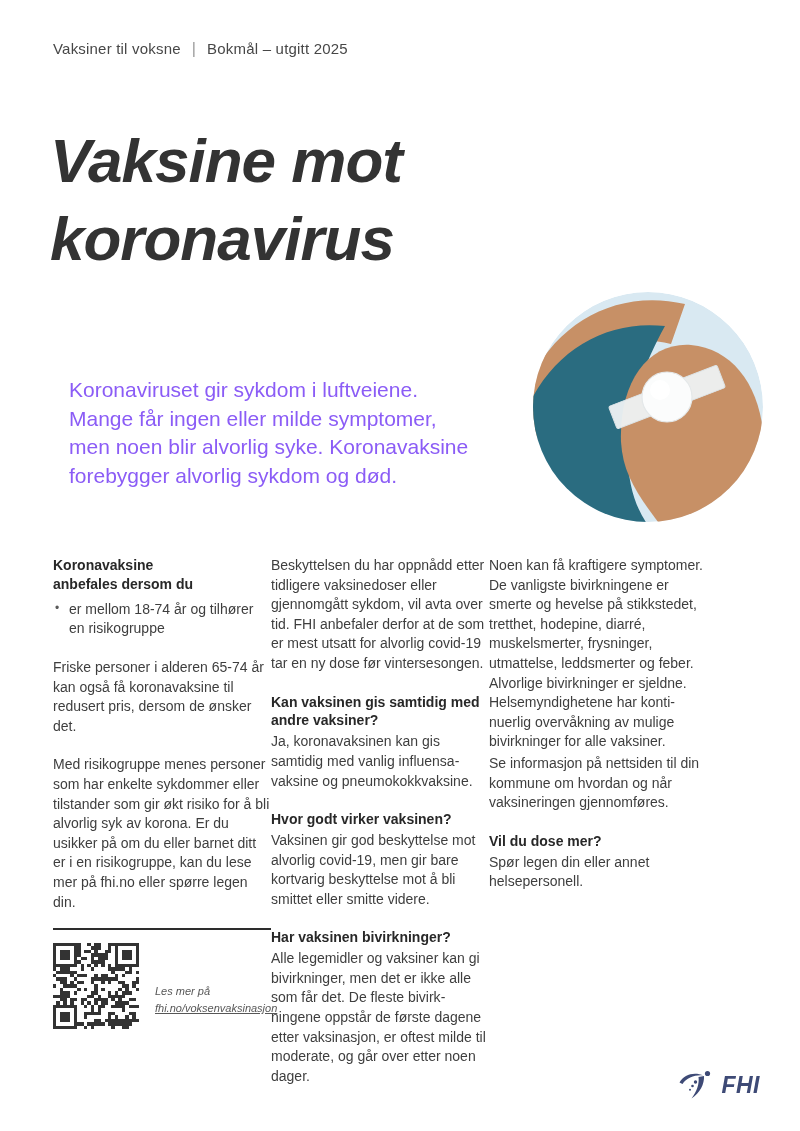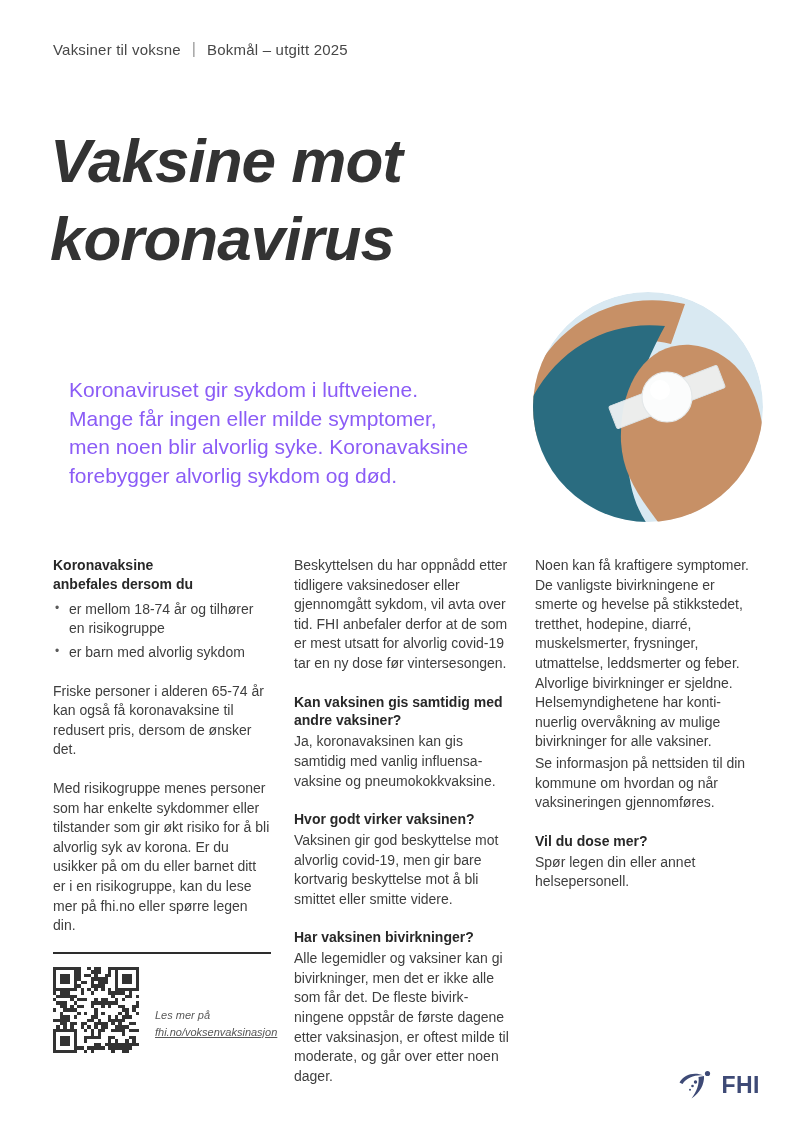--- a/index.html
+++ b/index.html
@@ -1,51 +1,51 @@
 <!DOCTYPE html>
 <html><head>
 <meta charset="utf-8">
 <style>
   html,body{margin:0;padding:0;background:#e8e8e8;}
   .page{
     position:relative;width:800px;height:1131px;margin:0 auto;background:#ffffff;
     font-family:"Liberation Sans",sans-serif;color:#3d3d3d;overflow:hidden;
   }
   
-  .doc-header{position:absolute;left:53px;top:40px;display:flex;align-items:center;gap:11px;
+  .doc-header{position:absolute;left:53px;top:40px;display:flex;align-items:flex-start;gap:11px;
     font-size:15px;color:#474747;letter-spacing:.2px;}
   .doc-header .sep{color:#9a9a9a;font-size:16px;}
   
   .page-title{position:absolute;left:50px;top:122px;margin:0;width:520px;
     font-size:62px;line-height:1.25;font-weight:600;color:#333333;letter-spacing:-1px;
     white-space:pre-line;font-style:italic;}
   
   .intro{position:absolute;left:53px;top:360px;width:470px;margin:16px;
     font-size:21px;line-height:1.36;color:#8b5cf6;white-space:pre-line;}
   
   .illustration{position:absolute;left:533px;top:292px;width:230px;height:230px;}
   
-  .cols{position:absolute;left:53px;top:556px;width:700px;display:flex;gap:23px;}
+  .cols{position:absolute;left:53px;top:556px;width:700px;display:flex;}
   .col{width:218px;font-size:14px;line-height:1.4;color:#3e3e3e;}
   .col > :first-child{margin-top:0;}
   .col h3{font-size:14px;line-height:1.35;font-weight:700;color:#282828;margin:19px 0 1px;
     white-space:pre-line;}
   .col p{margin:19px 0 0;}
   .col p.tight{margin-top:2px;}
   ul.bullets{list-style:none;margin:6px 0 0;padding:0;}
   ul.bullets li{position:relative;padding-left:16px;margin-top:4px;}
   ul.bullets li::before{content:"•";position:absolute;left:2px;top:0;color:#5a5a5a;font-size:12px;}
   .divider{border:none;border-top:2px solid #2d2d2d;margin:16px 0 0;width:100%;}
   .qr-row{display:flex;gap:16px;margin-top:13px;align-items:flex-end;font-style:italic;}
   .qr-box{width:86px;height:86px;flex:0 0 auto;}
   .qr-caption{font-size:11px;line-height:1.55;color:#575757;padding-bottom:12px;}
   .qr-caption a{color:#575757;text-decoration:underline;}
   
   .fhi-logo{position:absolute;right:40px;bottom:30px;display:flex;align-items:center;gap:7px;}
-  .fhi-logo .fhi-text{font-size:23px;font-weight:700;color:#3e4a76;letter-spacing:.5px;}
+  .fhi-logo .fhi-text{font-size:23px;font-weight:700;color:#3e4a76;letter-spacing:.5px;font-style:italic;}
 </style>
 </head>
 <body>
 
 <div class="page">
 
   <div class="doc-header">
     <span>Vaksiner til voksne</span>
     <span class="sep">|</span>
     <span>Bokmål – utgitt 2025</span>
@@ -82,21 +82,20 @@
     </svg>
   </div>
 
   <div class="cols">
 
     <div class="col">
       <h3>Koronavaksine
 anbefales dersom du</h3>
       <ul class="bullets">
         <li>er mellom 18-74 år og tilhører en risikogruppe</li>
-        <li>er barn med alvorlig sykdom</li>
       </ul>
       <p>Friske personer i alderen 65-74 år kan også få koronavaksine til redusert pris, dersom de ønsker det.</p>
       <p>Med risikogruppe menes personer som har enkelte sykdommer eller tilstander som gir økt risiko for å bli alvorlig syk av korona. Er du usikker på om du eller barnet ditt er i en risikogruppe, kan du lese mer på fhi.no eller spørre legen din.</p>
       <hr class="divider">
       <div class="qr-row">
         <div class="qr-box">
           <svg id="qr-svg" width="86" height="86" viewBox="0 0 25 25" style="shape-rendering:crispEdges">
               <g fill="#333333">
                 <rect x="0" y="0" width="1" height="1"></rect>
                 <rect x="1" y="0" width="1" height="1"></rect>

